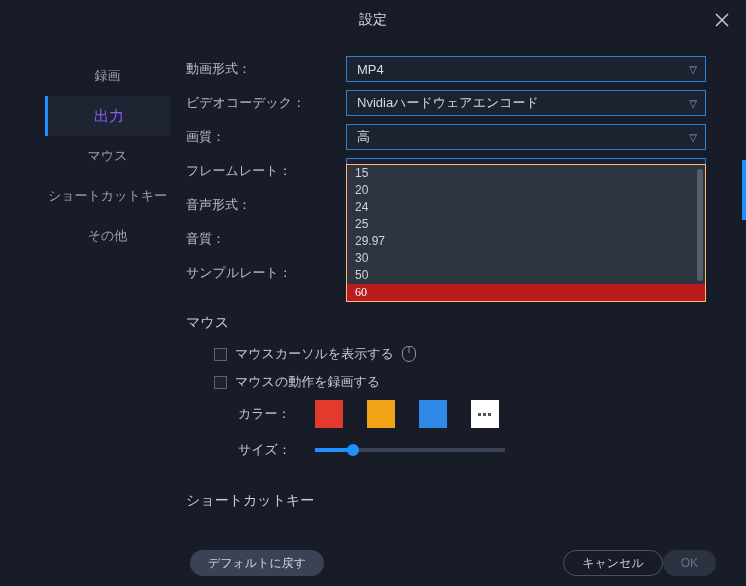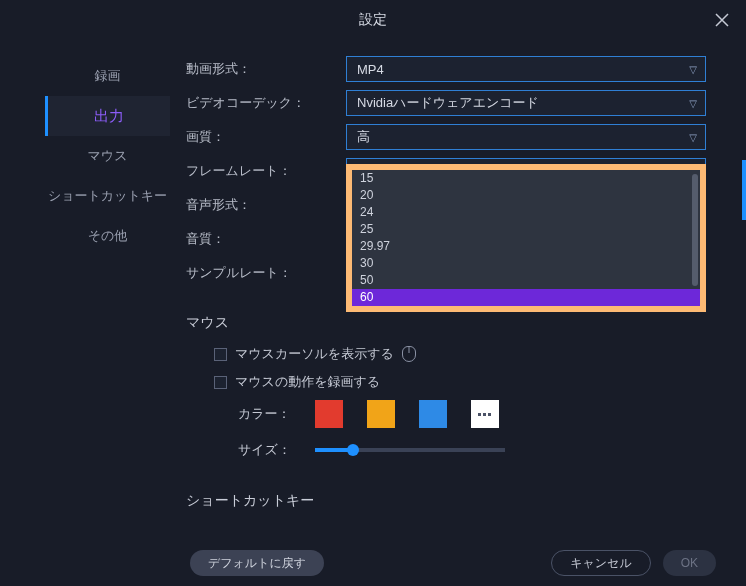--- a/index.html
+++ b/index.html
@@ -90,39 +90,40 @@
     color: #8ea2c4;
     font-size: 10px;
     pointer-events: none;
   }
   .dropdown {
     position: absolute;
     left: 176px;
     right: 40px;
     top: 124px;
     background: #2e3440;
-    border: 6px solid #fdba74;
+    border: 1px solid #fdba74;
     z-index: 10;
   }
   .dropdown-inner {
     max-height: 170px;
     overflow: hidden;
     position: relative;
   }
   .dd-option {
     height: 17px;
     line-height: 17px;
     padding: 0 8px;
     font-size: 12px;
     color: #cfd3dd;
     cursor: pointer;
   }
   .dd-option.sel {
-    background: #6d28d9;
+    background: #b91c1c;
     color: #fff;
+    font-family: Liberation Serif, serif;
   }
   .dd-scroll {
     position: absolute;
     right: 2px;
     top: 4px;
     bottom: 20px;
     width: 6px;
     background: #555c6c;
     border-radius: 3px;
   }
@@ -203,21 +204,21 @@
     transform: translate(-50%,-50%);
     cursor:pointer;
   }
   .footer {
     position: absolute;
     left: 0; right: 0; bottom: 0;
     height: 46px;
     display: flex;
     align-items: center;
     padding: 0 30px 0 190px;
-    gap: 12px;
+    gap: 0;
   }
   .btn {
     height: 26px;
     padding: 0 18px;
     border-radius: 13px;
     display: flex;
     align-items: center;
     justify-content: center;
     font-size: 12px;
     cursor: pointer;

